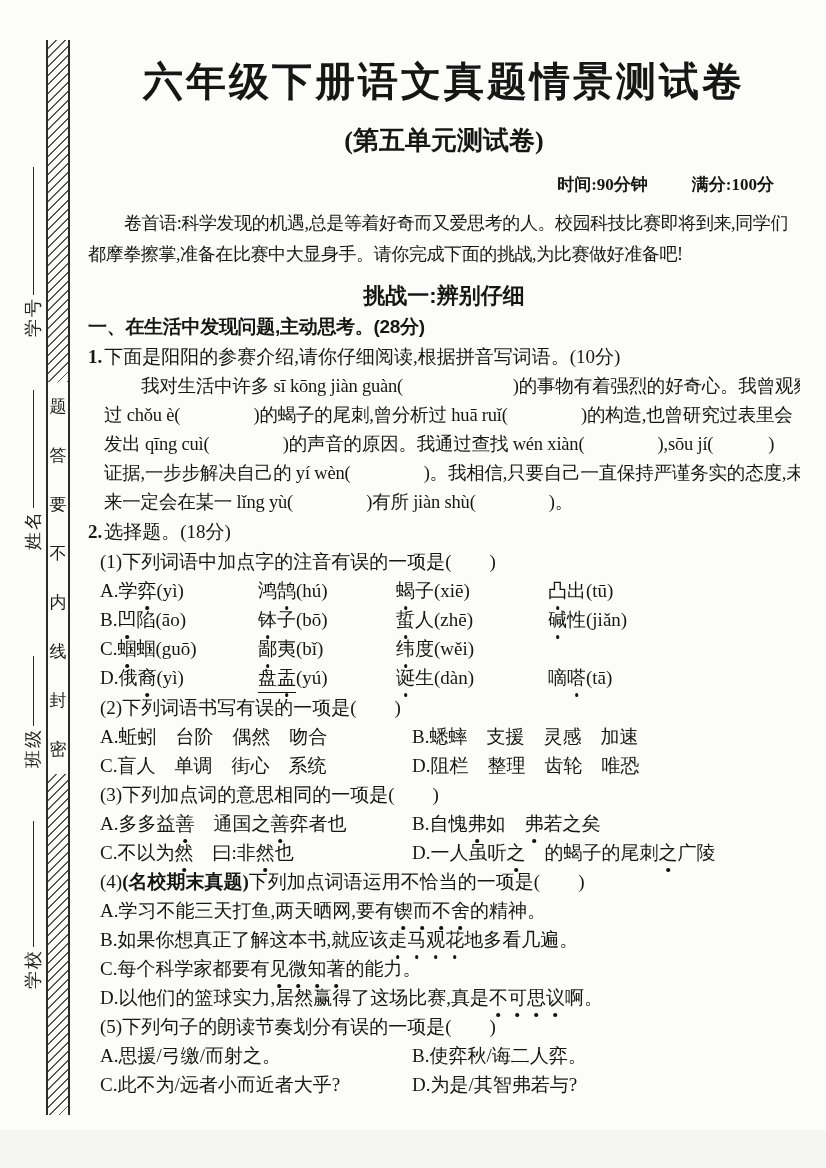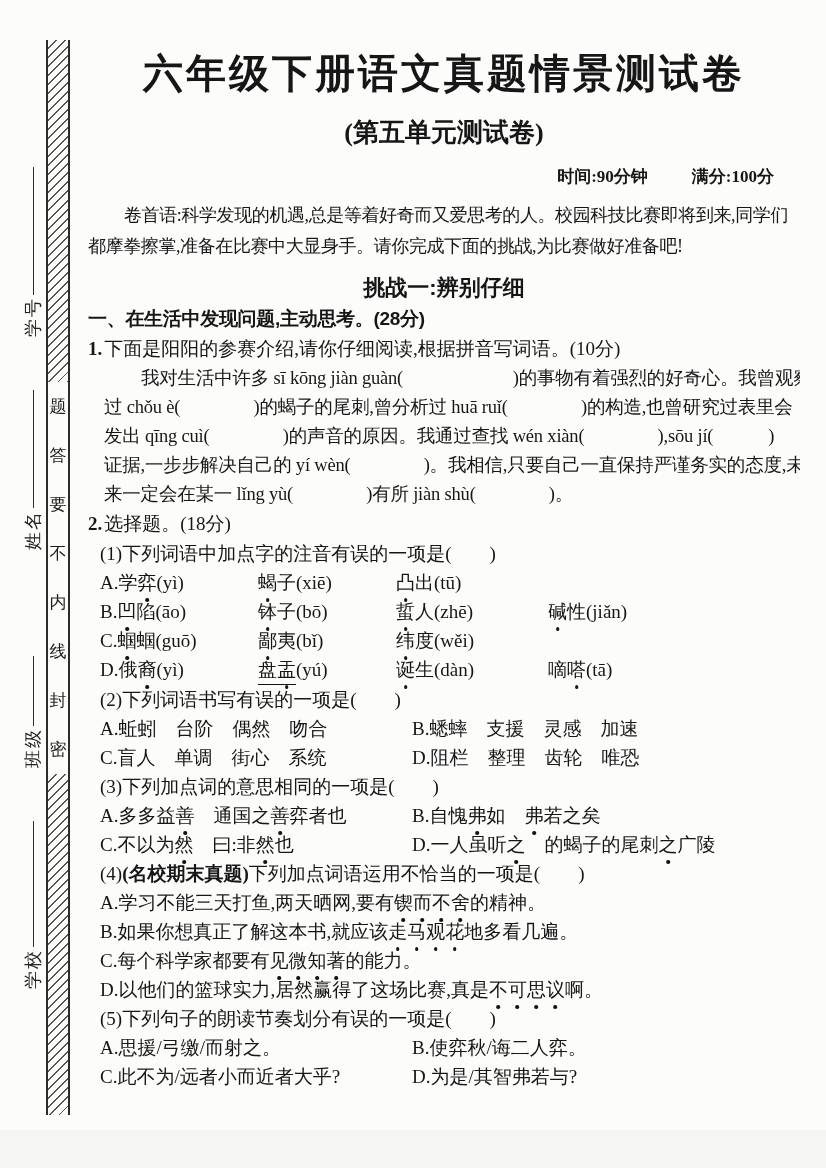--- a/index.html
+++ b/index.html
@@ -32,21 +32,21 @@
   .side-label .blank{display:inline-block;height:1px;border-bottom:1.6px solid #2c2c2c;margin-left:2px;}
   .sl1{left:-52px;top:238px;width:170px;}
   .sl1 .blank{width:130px;}
   .sl2{left:-47px;top:456px;width:160px;}
   .sl2 .blank{width:120px;}
   .sl3{left:-23px;top:698px;width:112px;}
   .sl3 .blank{width:72px;}
   .sl4{left:-51px;top:891px;width:168px;}
   .sl4 .blank{width:128px;}
   
-  .content{position:absolute;left:88px;top:2px;width:712px;}
+  .content{position:absolute;left:88px;top:10px;width:712px;}
   .title{
     margin:46px 0 0 0;text-align:center;font-size:40px;line-height:52px;
     font-weight:bold;letter-spacing:3px;white-space:nowrap;
   }
   .subtitle{margin:16px 0 0 0;text-align:center;font-size:26px;line-height:34px;font-weight:bold;}
   .meta{margin-top:14px;text-align:right;padding-right:26px;font-size:17px;line-height:26px;font-weight:bold;}
   .meta .gap{display:inline-block;width:44px;}
   .preface{margin-top:10px;font-size:18px;line-height:31px;letter-spacing:-.4px;white-space:nowrap;overflow:hidden;}
   .preface .ind{text-indent:2em;}
   .challenge{margin:10px 0 0 0;text-align:center;font-size:22px;line-height:32px;font-weight:bold;
@@ -132,20 +132,21 @@
       <div class="line">来一定会在某一 lǐng yù(　　　　)有所 jiàn shù(　　　　)。</div>
     </div>
 
     <div class="q-stem">
       <span class="qno">2.</span><span>选择题。(18分)</span>
     </div>
 
     <div class="sub-stem">(1)下列词语中加点字的注音有误的一项是(　　)</div>
     <div class="g4 rich">
       <span class="cell"><span>A.学</span><span class="em">弈</span><span>(yì)</span></span>
+      <span class="cell"><span>鸿</span><span class="em">鹄</span><span>(hú)</span></span>
       <span class="cell"><span class="em">蝎</span><span>子(xiē)</span></span>
       <span class="cell"><span class="em">凸</span><span>出(tū)</span></span>
     </div>
     <div class="g4 rich">
       <span class="cell"><span>B.</span><span class="em">凹</span><span>陷(āo)</span></span>
       <span class="cell"><span class="em">钵</span><span>子(bō)</span></span>
       <span class="cell"><span class="em">蜇</span><span>人(zhē)</span></span>
       <span class="cell"><span class="em">碱</span><span>性(jiǎn)</span></span>
     </div>
     <div class="g4 rich">

